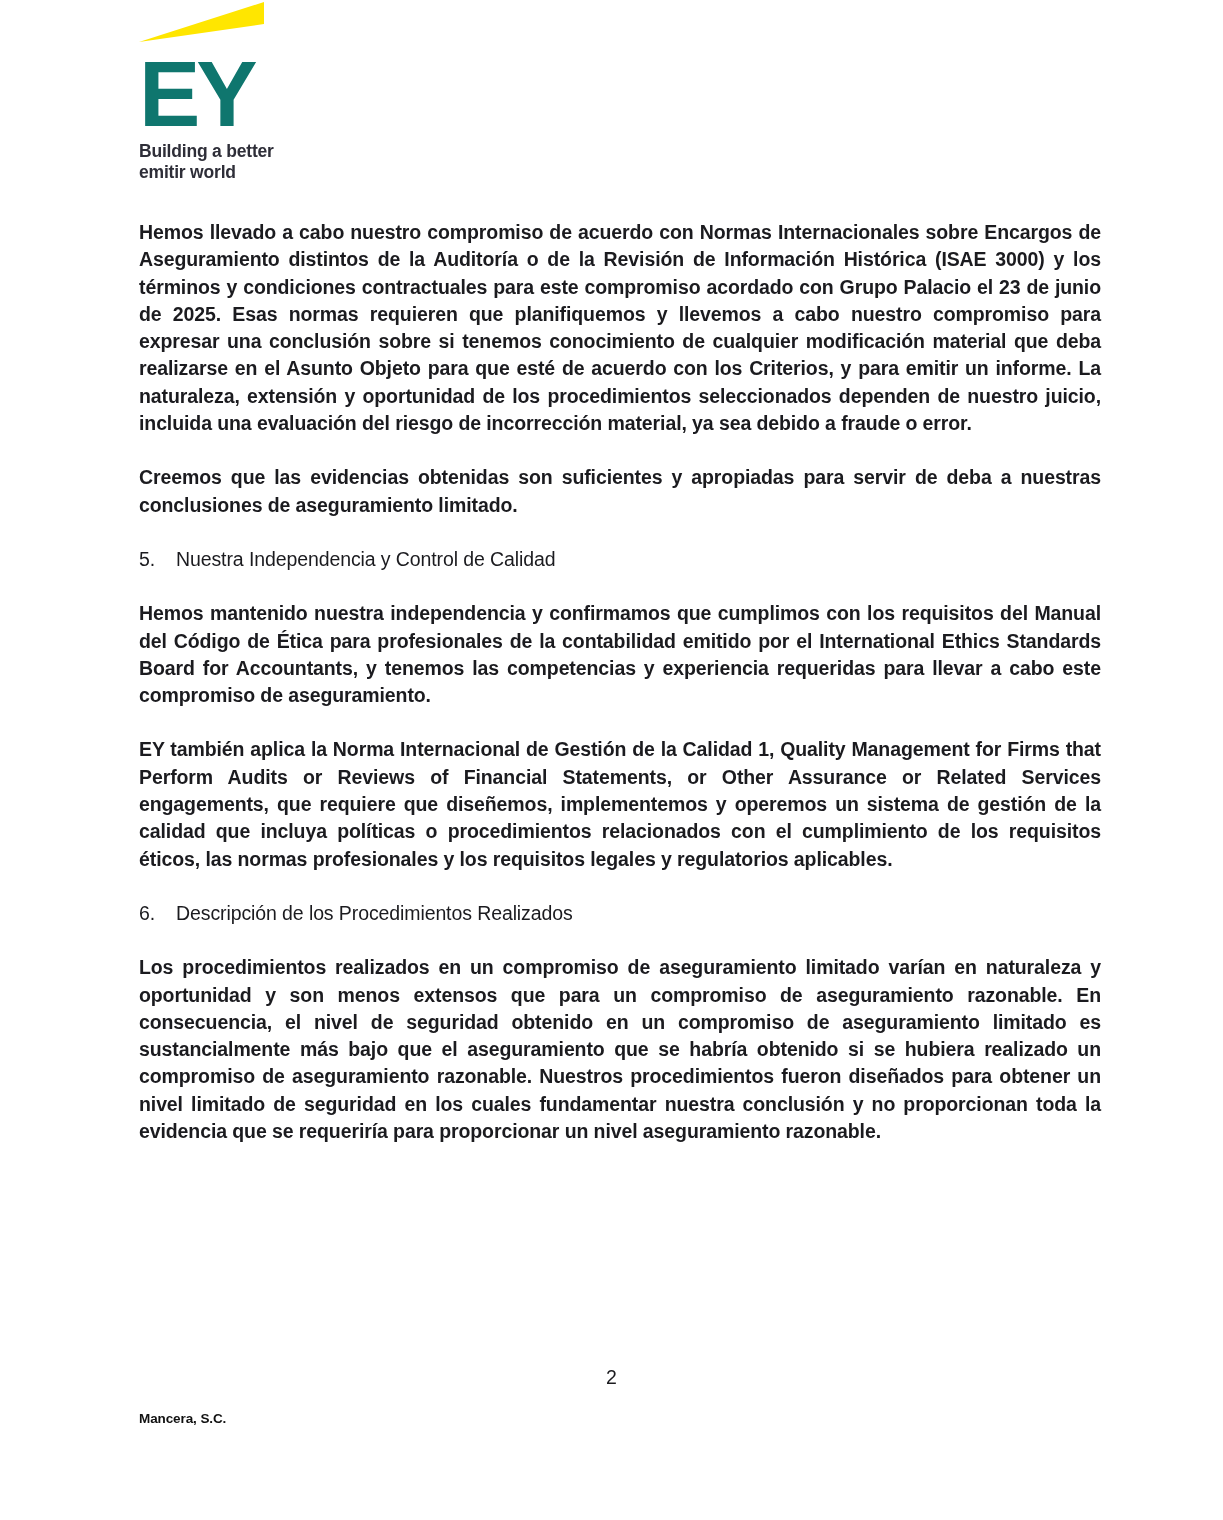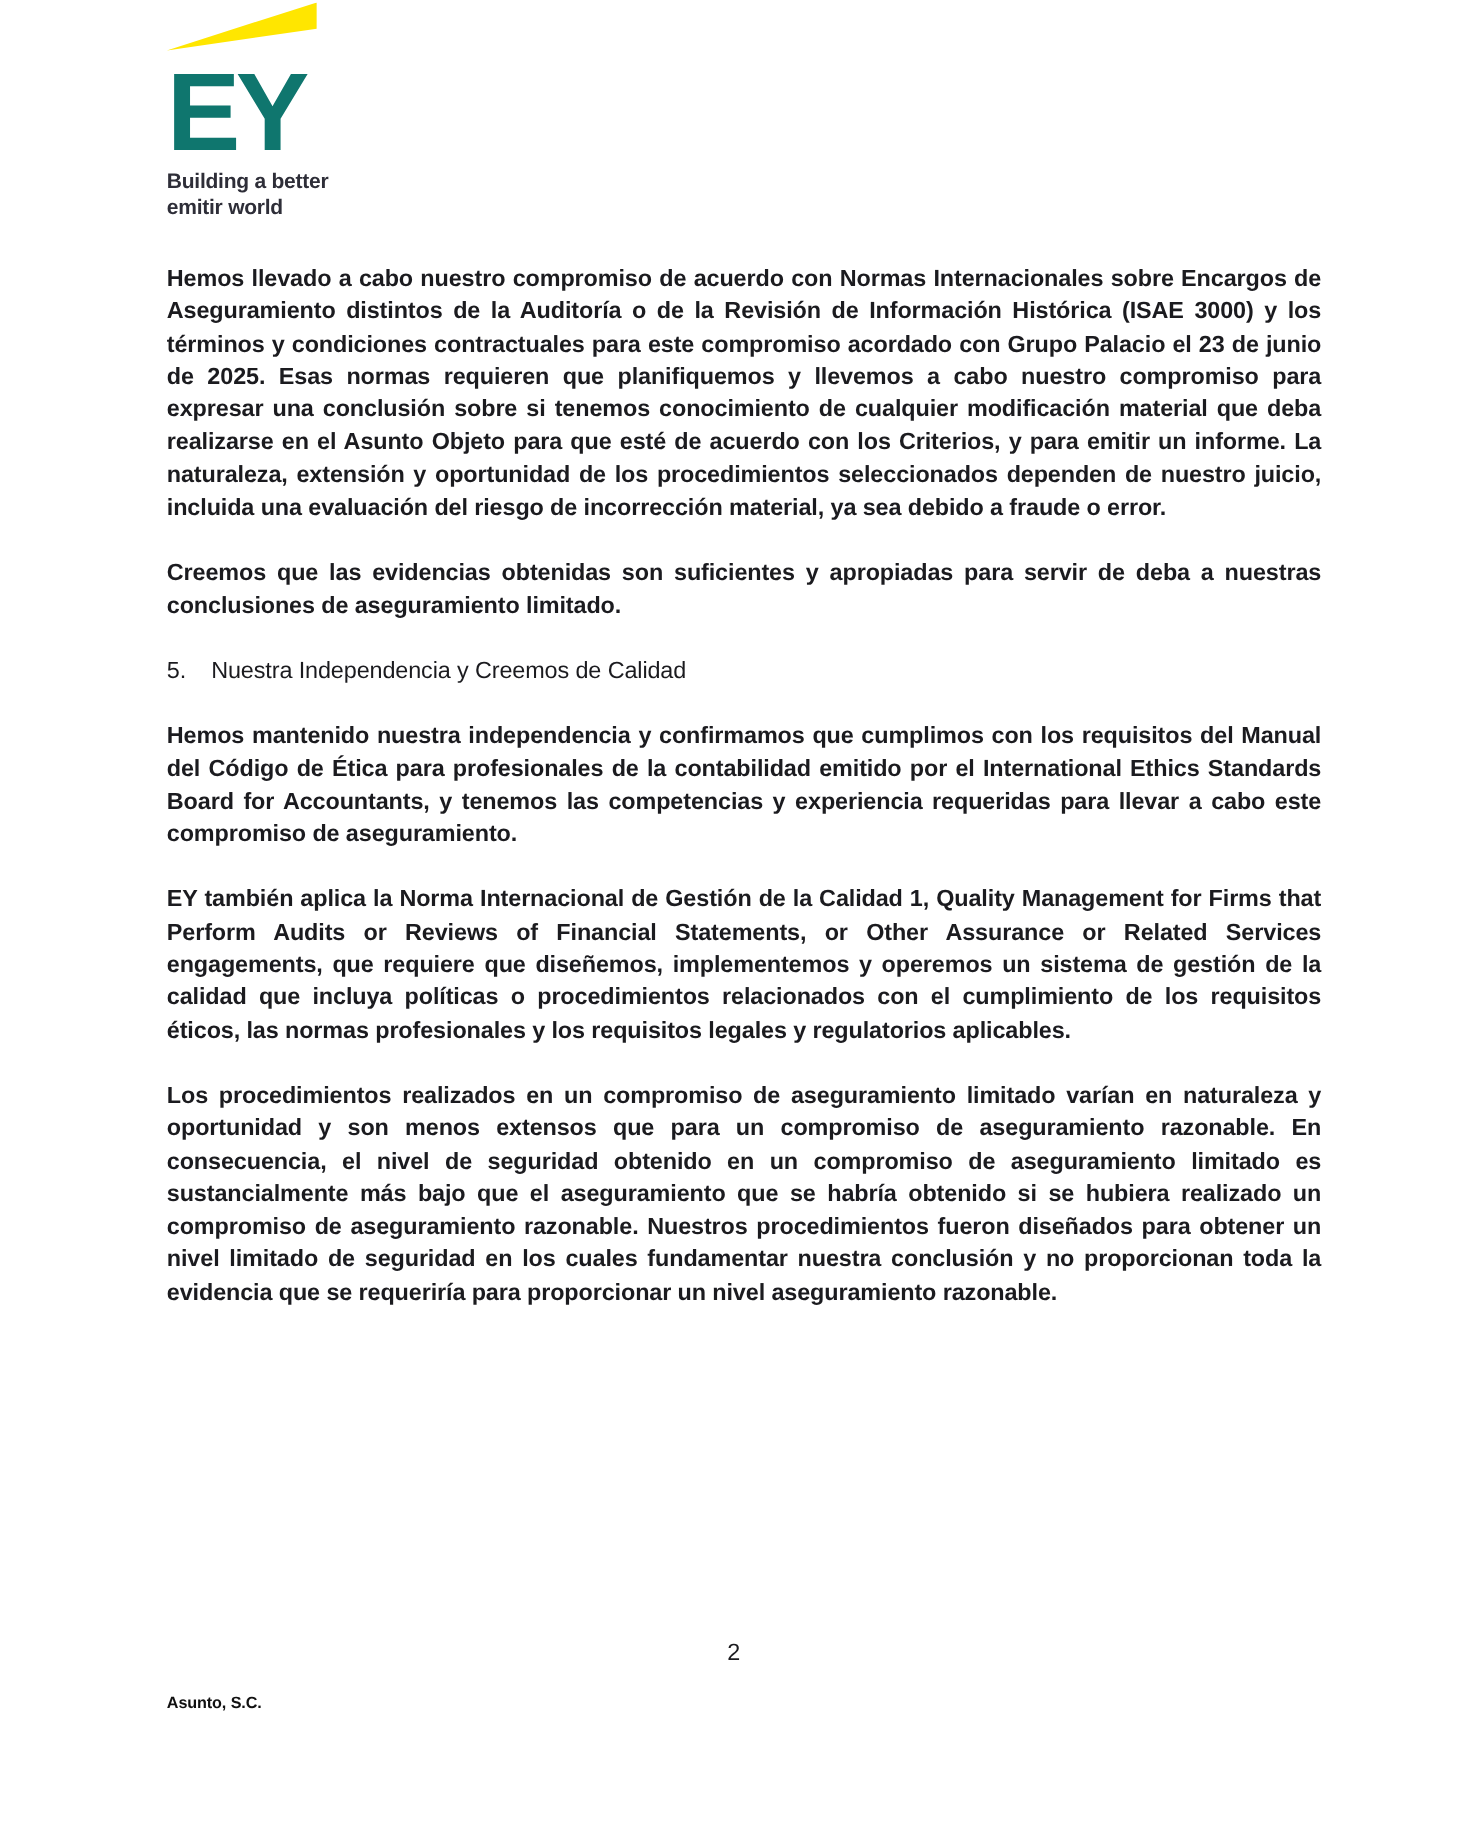--- a/index.html
+++ b/index.html
@@ -105,29 +105,32 @@
     </div>
   </header>
 
   <main class="body-text">
 
     <p class="para">Hemos llevado a cabo nuestro compromiso de acuerdo con Normas Internacionales sobre Encargos de Aseguramiento distintos de la Auditoría o de la Revisión de Información Histórica (ISAE 3000) y los términos y condiciones contractuales para este compromiso acordado con Grupo Palacio el 23 de junio de 2025. Esas normas requieren que planifiquemos y llevemos a cabo nuestro compromiso para expresar una conclusión sobre si tenemos conocimiento de cualquier modificación material que deba realizarse en el Asunto Objeto para que esté de acuerdo con los Criterios, y para emitir un informe. La naturaleza, extensión y oportunidad de los procedimientos seleccionados dependen de nuestro juicio, incluida una evaluación del riesgo de incorrección material, ya sea debido a fraude o error.</p>
 
     <p class="para">Creemos que las evidencias obtenidas son suficientes y apropiadas para servir de deba a nuestras conclusiones de aseguramiento limitado.</p>
 
     <div class="heading">
-      <span class="num">5.</span><span>Nuestra Independencia y Creemos de Calidad</span>
+      <span class="num">5.</span><span>Nuestra Independencia y Control de Calidad</span>
     </div>
 
     <p class="para">Hemos mantenido nuestra independencia y confirmamos que cumplimos con los requisitos del Manual del Código de Ética para profesionales de la contabilidad emitido por el International Ethics Standards Board for Accountants, y tenemos las competencias y experiencia requeridas para llevar a cabo este compromiso de aseguramiento.</p>
 
     <p class="para">EY también aplica la Norma Internacional de Gestión de la Calidad 1, Quality Management for Firms that Perform Audits or Reviews of Financial Statements, or Other Assurance or Related Services engagements, que requiere que diseñemos, implementemos y operemos un sistema de gestión de la calidad que incluya políticas o procedimientos relacionados con el cumplimiento de los requisitos éticos, las normas profesionales y los requisitos legales y regulatorios aplicables.</p>
 
+    <div class="heading">
+      <span class="num">6.</span><span>Descripción de los Procedimientos Realizados</span>
+    </div>
 
     <p class="para">Los procedimientos realizados en un compromiso de aseguramiento limitado varían en naturaleza y oportunidad y son menos extensos que para un compromiso de aseguramiento razonable. En consecuencia, el nivel de seguridad obtenido en un compromiso de aseguramiento limitado es sustancialmente más bajo que el aseguramiento que se habría obtenido si se hubiera realizado un compromiso de aseguramiento razonable. Nuestros procedimientos fueron diseñados para obtener un nivel limitado de seguridad en los cuales fundamentar nuestra conclusión y no proporcionan toda la evidencia que se requeriría para proporcionar un nivel aseguramiento razonable.</p>
 
   </main>
 
   <div class="page-number">2</div>
 
-  <div class="firm-name">Asunto, S.C.</div>
+  <div class="firm-name">Mancera, S.C.</div>
 
 </div>
 
 </body></html>

